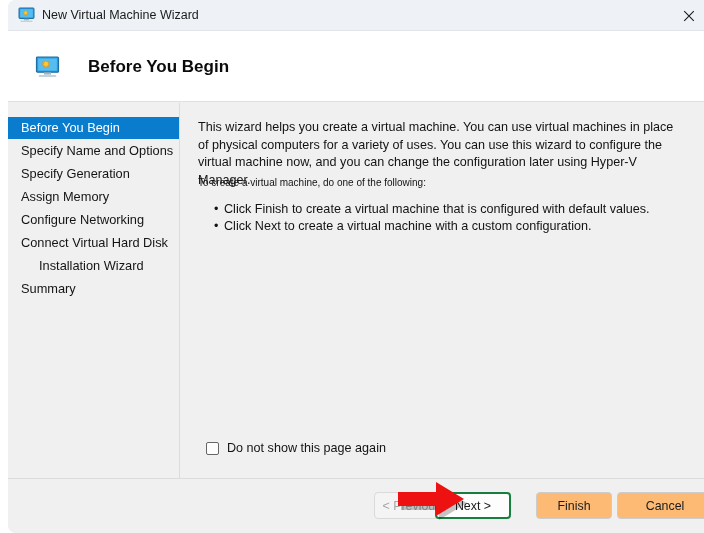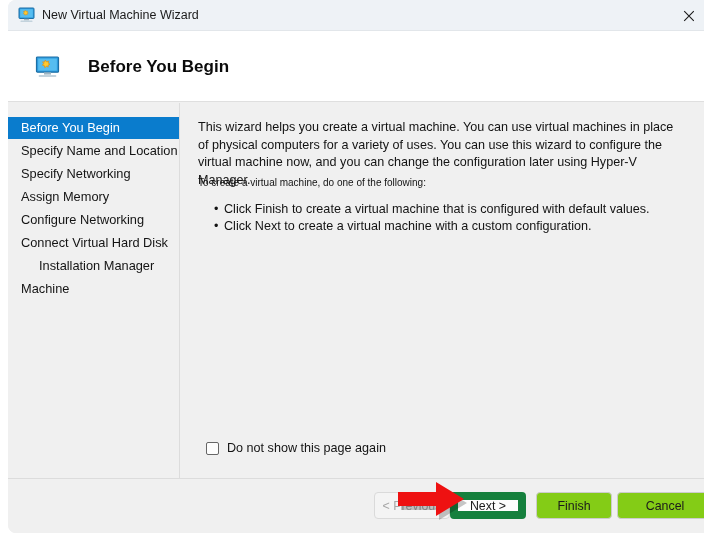--- a/index.html
+++ b/index.html
@@ -193,44 +193,44 @@
     width: 704px;
     height: 55px;
     background: #f0f0f0;
     border-top: 1px solid #dcdcdc;
     box-sizing: border-box;
   }
   .btn {
     position: absolute;
     top: 13px;
     height: 27px;
-    background: #84cc16;
+    background: #fdba74;
     border: 1px solid #cccccc;
     border-radius: 4px;
     font-family: "Liberation Sans", sans-serif;
     font-size: 12.4px;
     color: #1b1b1b;
     display: flex;
     align-items: center;
     justify-content: center;
     cursor: default;
     box-sizing: border-box;
     padding: 0;
   }
   #prev-button {
     left: 366px;
     width: 76px;
     color: #a6a6a6;
     background: #f4f4f4;
     border-color: #dadada;
   }
   #next-button {
-    left: 442px;
+    left: 427px;
     width: 76px;
-    border: 8px solid #15803d;
+    border: 2px solid #15803d;
     background: #fdfdfd;
   }
   #finish-button { left: 528px; width: 76px; }
   #cancel-button { left: 609px; width: 96px; }
 
   
   #red-arrow {
     position: absolute;
     left: 388px; top: 478px;
     width: 80px; height: 55px;
@@ -270,27 +270,27 @@
         <rect x="3.6" y="20" width="17.8" height="2.1" rx="1" fill="#c3d3dd"></rect>
       </svg>
     </span>
     <div id="header-title">Before You Begin</div>
   </div>
 
   <div id="body">
 
     <div id="sidebar">
       <div class="nav-item selected">Before You Begin</div>
-      <div class="nav-item">Specify Name and Location</div>
-      <div class="nav-item">Specify Networking</div>
+      <div class="nav-item">Specify Name and Options</div>
+      <div class="nav-item">Specify Generation</div>
       <div class="nav-item">Assign Memory</div>
       <div class="nav-item">Configure Networking</div>
       <div class="nav-item">Connect Virtual Hard Disk</div>
-      <div class="nav-item indented">Installation Manager</div>
-      <div class="nav-item">Machine</div>
+      <div class="nav-item indented">Installation Wizard</div>
+      <div class="nav-item">Summary</div>
     </div>
 
     <div id="content">
       <div id="intro-paragraph">This wizard helps you create a virtual machine. You can use virtual machines in place of physical computers for a variety of uses. You can use this wizard to configure the virtual machine now, and you can change the configuration later using Hyper-V Manager.</div>
       <div id="instruction-line">To create a virtual machine, do one of the following:</div>
       <ul id="bullet-list">
         <li>Click Finish to create a virtual machine that is configured with default values.</li>
         <li>Click Next to create a virtual machine with a custom configuration.</li>
       </ul>
 

